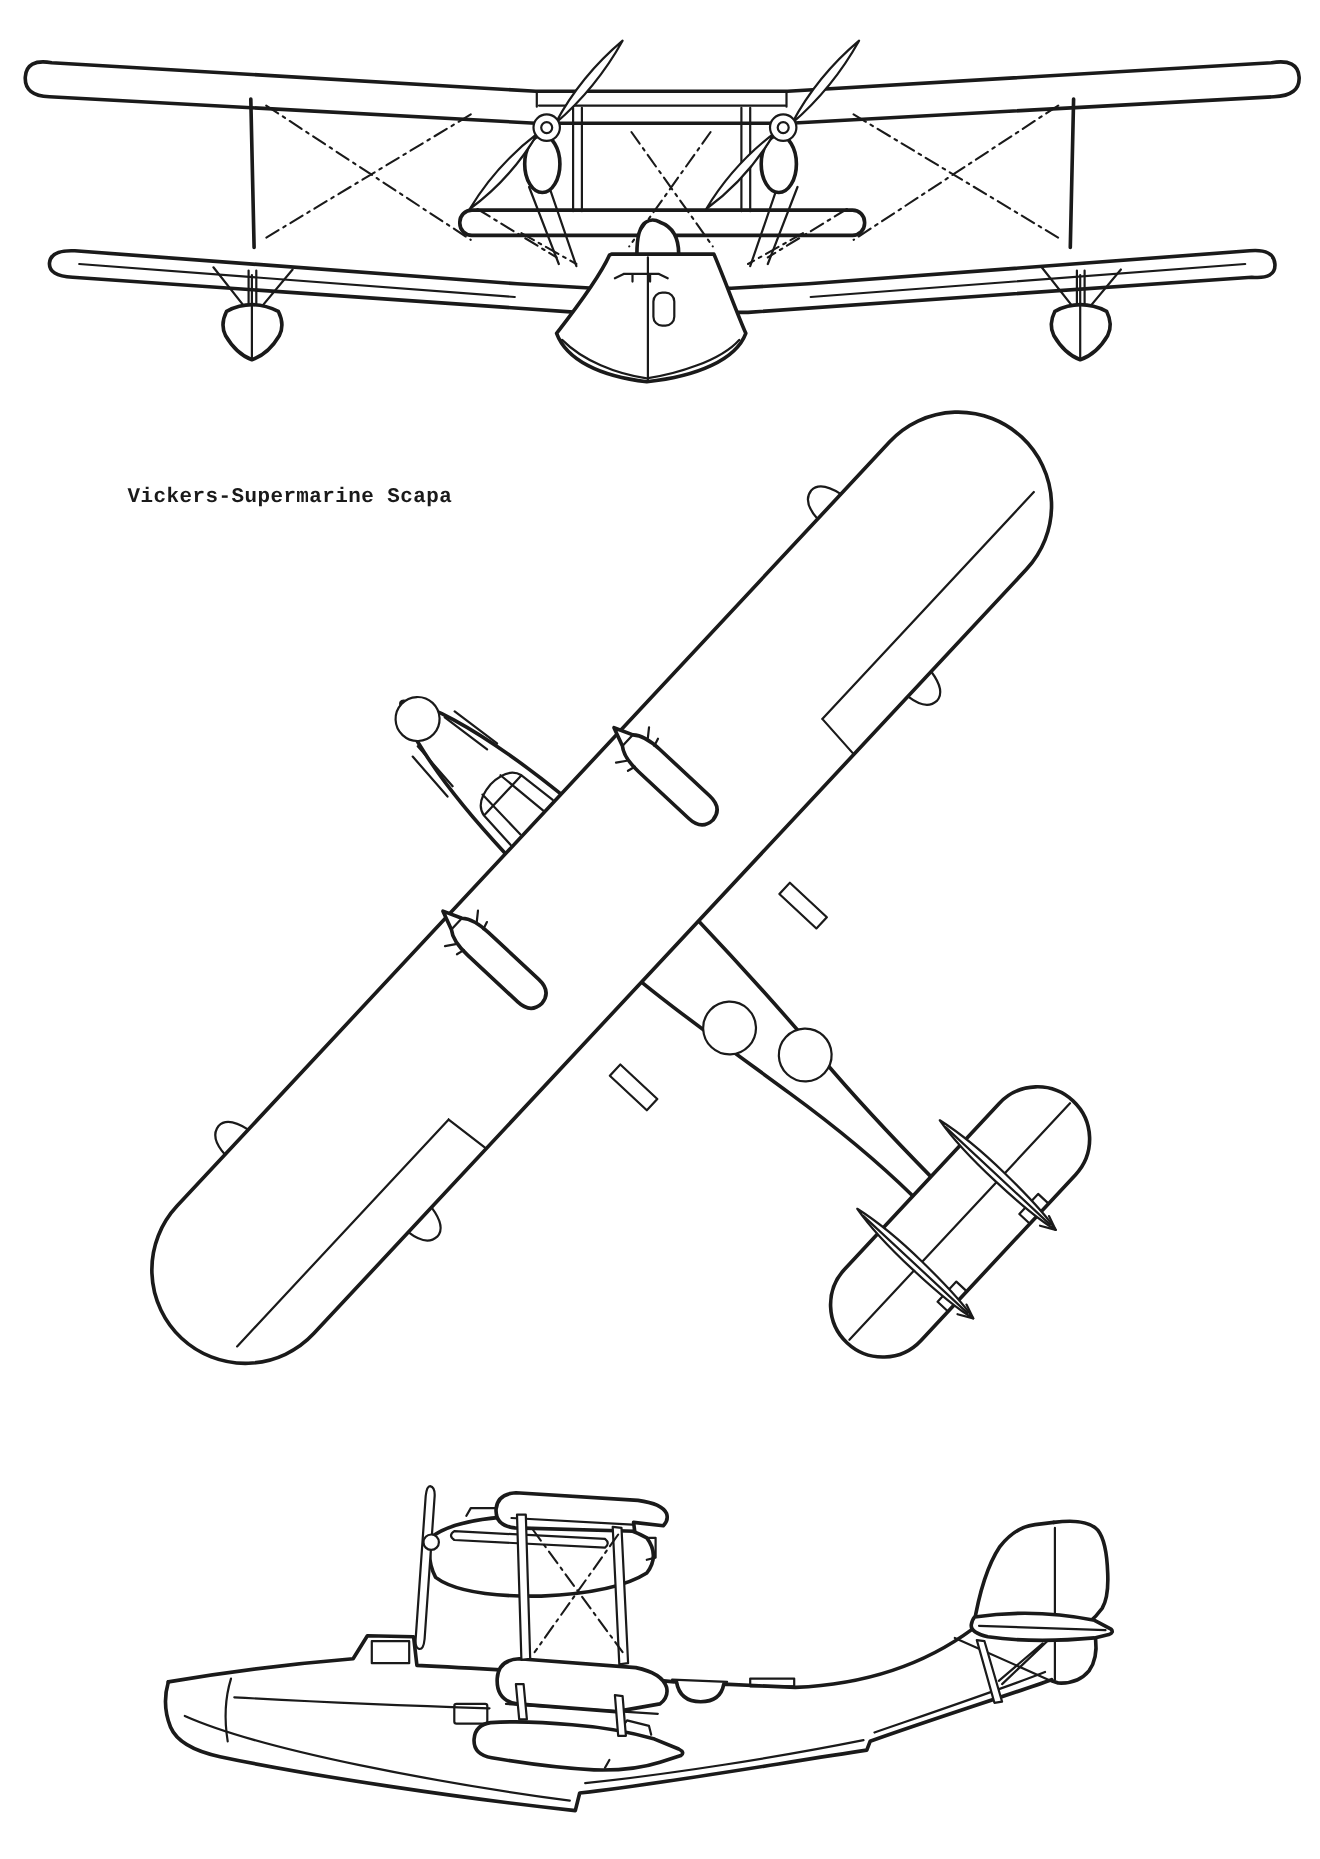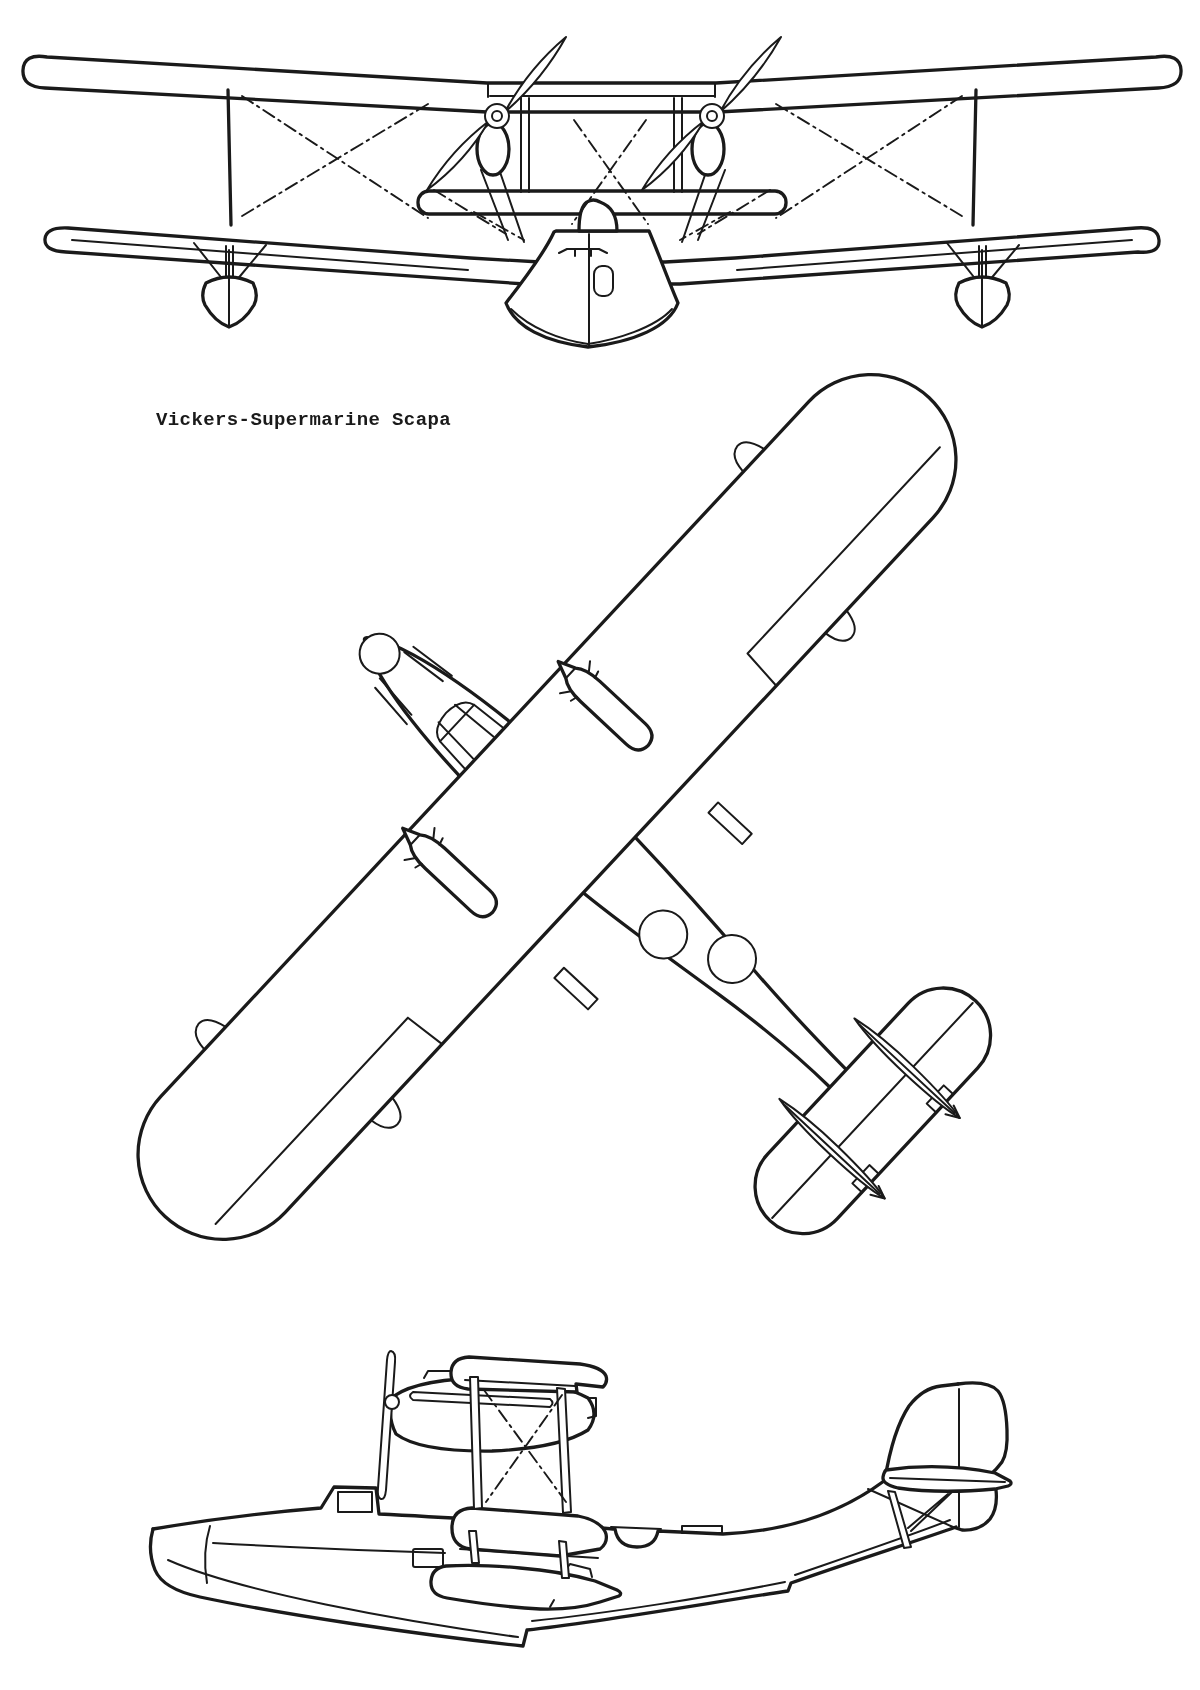--- a/index.html
+++ b/index.html
@@ -3,23 +3,23 @@
 <meta charset="utf-8">
 <style>
   :root { --ink:#1a1a1a; --paper:#ffffff; }
   html,body { margin:0; padding:0; background:#e8e8e8; }
   .stage {
     position:relative; width:1200px; height:1690px;
     background:var(--paper); overflow:hidden; margin:0 auto;
     font-family:"Liberation Mono", monospace;
   }
   .caption {
-    position:absolute; left:116px; top:409px;
+    position:absolute; left:116px; top:440px;
     font:700 19px "Liberation Mono", monospace;
-    letter-spacing:.4px; color:var(--ink); white-space:nowrap;margin-left:40px;
+    letter-spacing:.4px; color:var(--ink); white-space:nowrap;
   }
   svg { position:absolute; left:0; top:0; }
   .s  { fill:none;        stroke:var(--ink); stroke-width:3.3; stroke-linecap:round; stroke-linejoin:round; }
   .sf { fill:var(--paper); stroke:var(--ink); stroke-width:3.3; stroke-linecap:round; stroke-linejoin:round; }
   .t  { fill:none;        stroke:var(--ink); stroke-width:2;   stroke-linecap:round; stroke-linejoin:round; }
   .tf { fill:var(--paper); stroke:var(--ink); stroke-width:2;   stroke-linecap:round; stroke-linejoin:round; }
   .w  { fill:none; stroke:var(--ink); stroke-width:1.9; stroke-dasharray:13 5 2.5 5; stroke-linecap:round; }
 </style>
 </head>
 <body>

